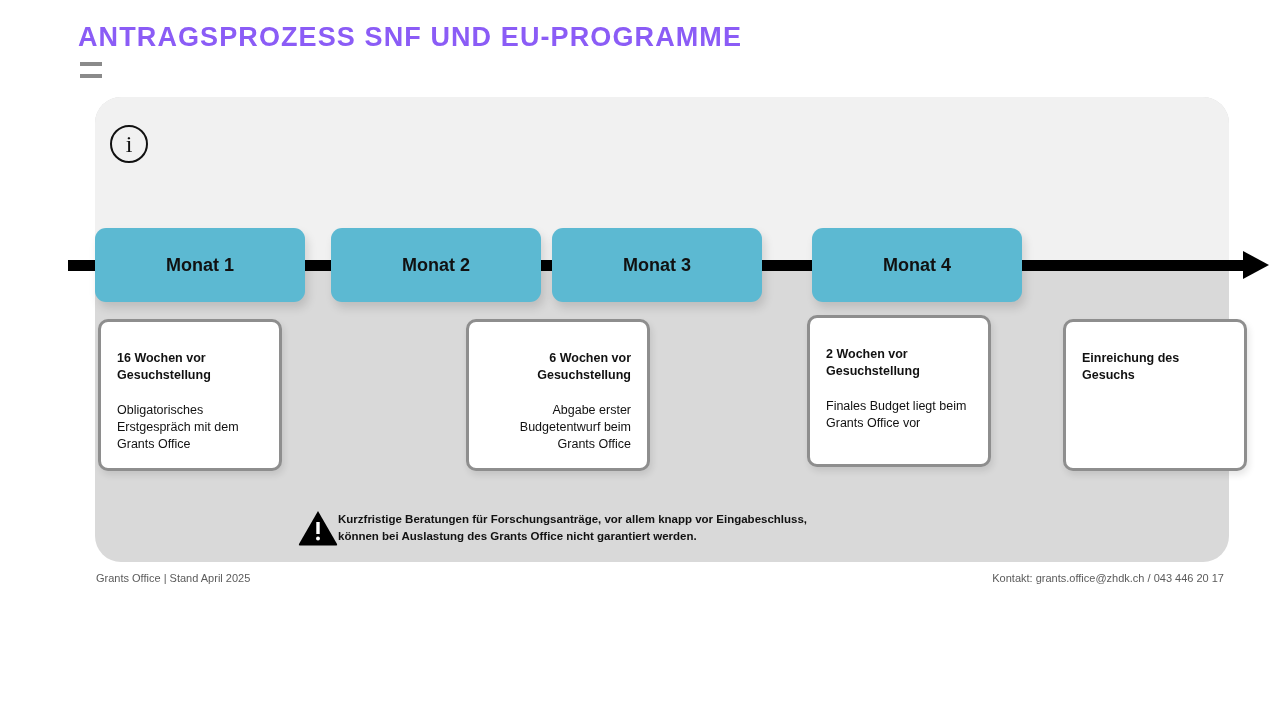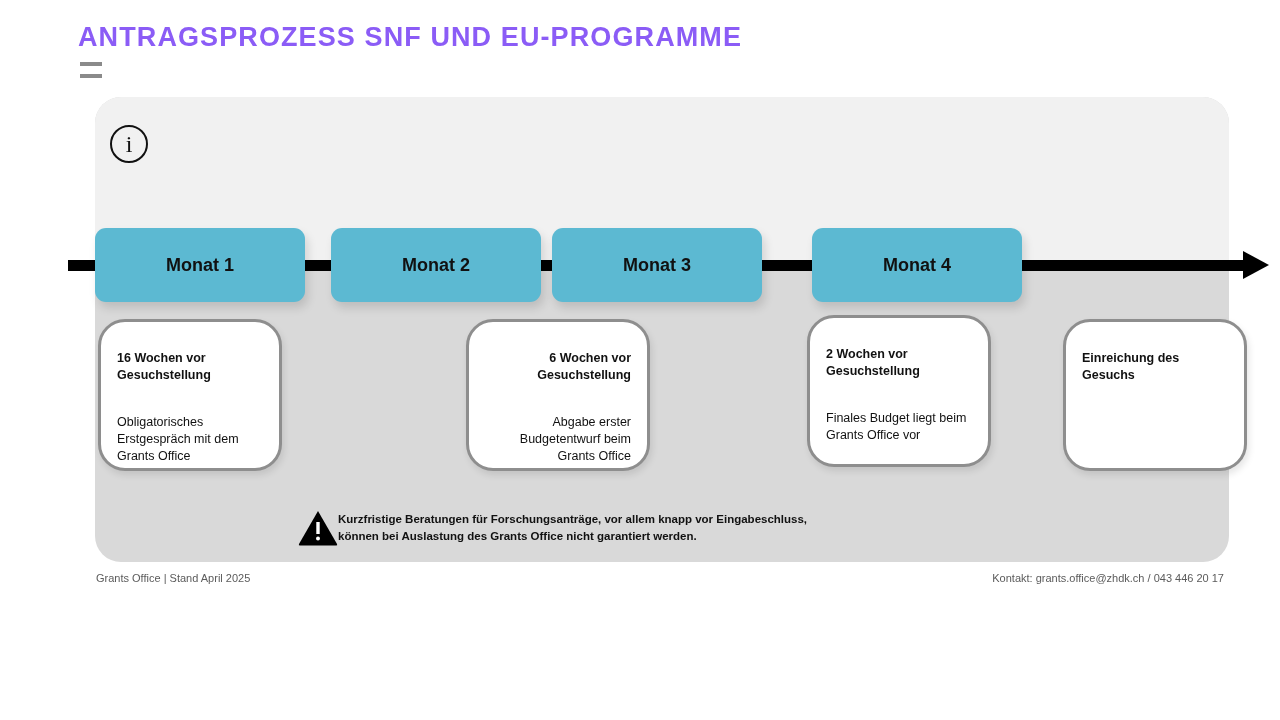--- a/index.html
+++ b/index.html
@@ -146,38 +146,38 @@
     width: 1280px;
     height: 158px;
   }
   .step-card {
     position: absolute;
     top: 0;
     width: 184px;
     height: 152px;
     background: #ffffff;
     border: 3px solid #8e8e8e;
-    border-radius: 27px;
+    border-radius: 10px;
     box-sizing: border-box;
     padding: 28px 16px 0 16px;
     box-shadow: 2px 4px 7px rgba(0,0,0,0.10);
   }
   .step-card.c0 { left: 98px;  }
   .step-card.c1 { left: 466px; text-align: right; }
   .step-card.c2 { left: 807px; top: -4px; }
   .step-card.c3 { left: 1042px; margin-left: 21px; }
   .step-card .card-title {
     font-size: 12.5px;
     font-weight: bold;
     line-height: 1.35;
     color: #111111;
     white-space: pre-line;
   }
   .step-card .card-body {
-    margin-top: 30px;
+    margin-top: 18px;
     font-size: 12.5px;
     line-height: 1.35;
     color: #111111;
     white-space: pre-line;
   }
 
   
   .warning-row {
     position: absolute;
     left: 298px;

